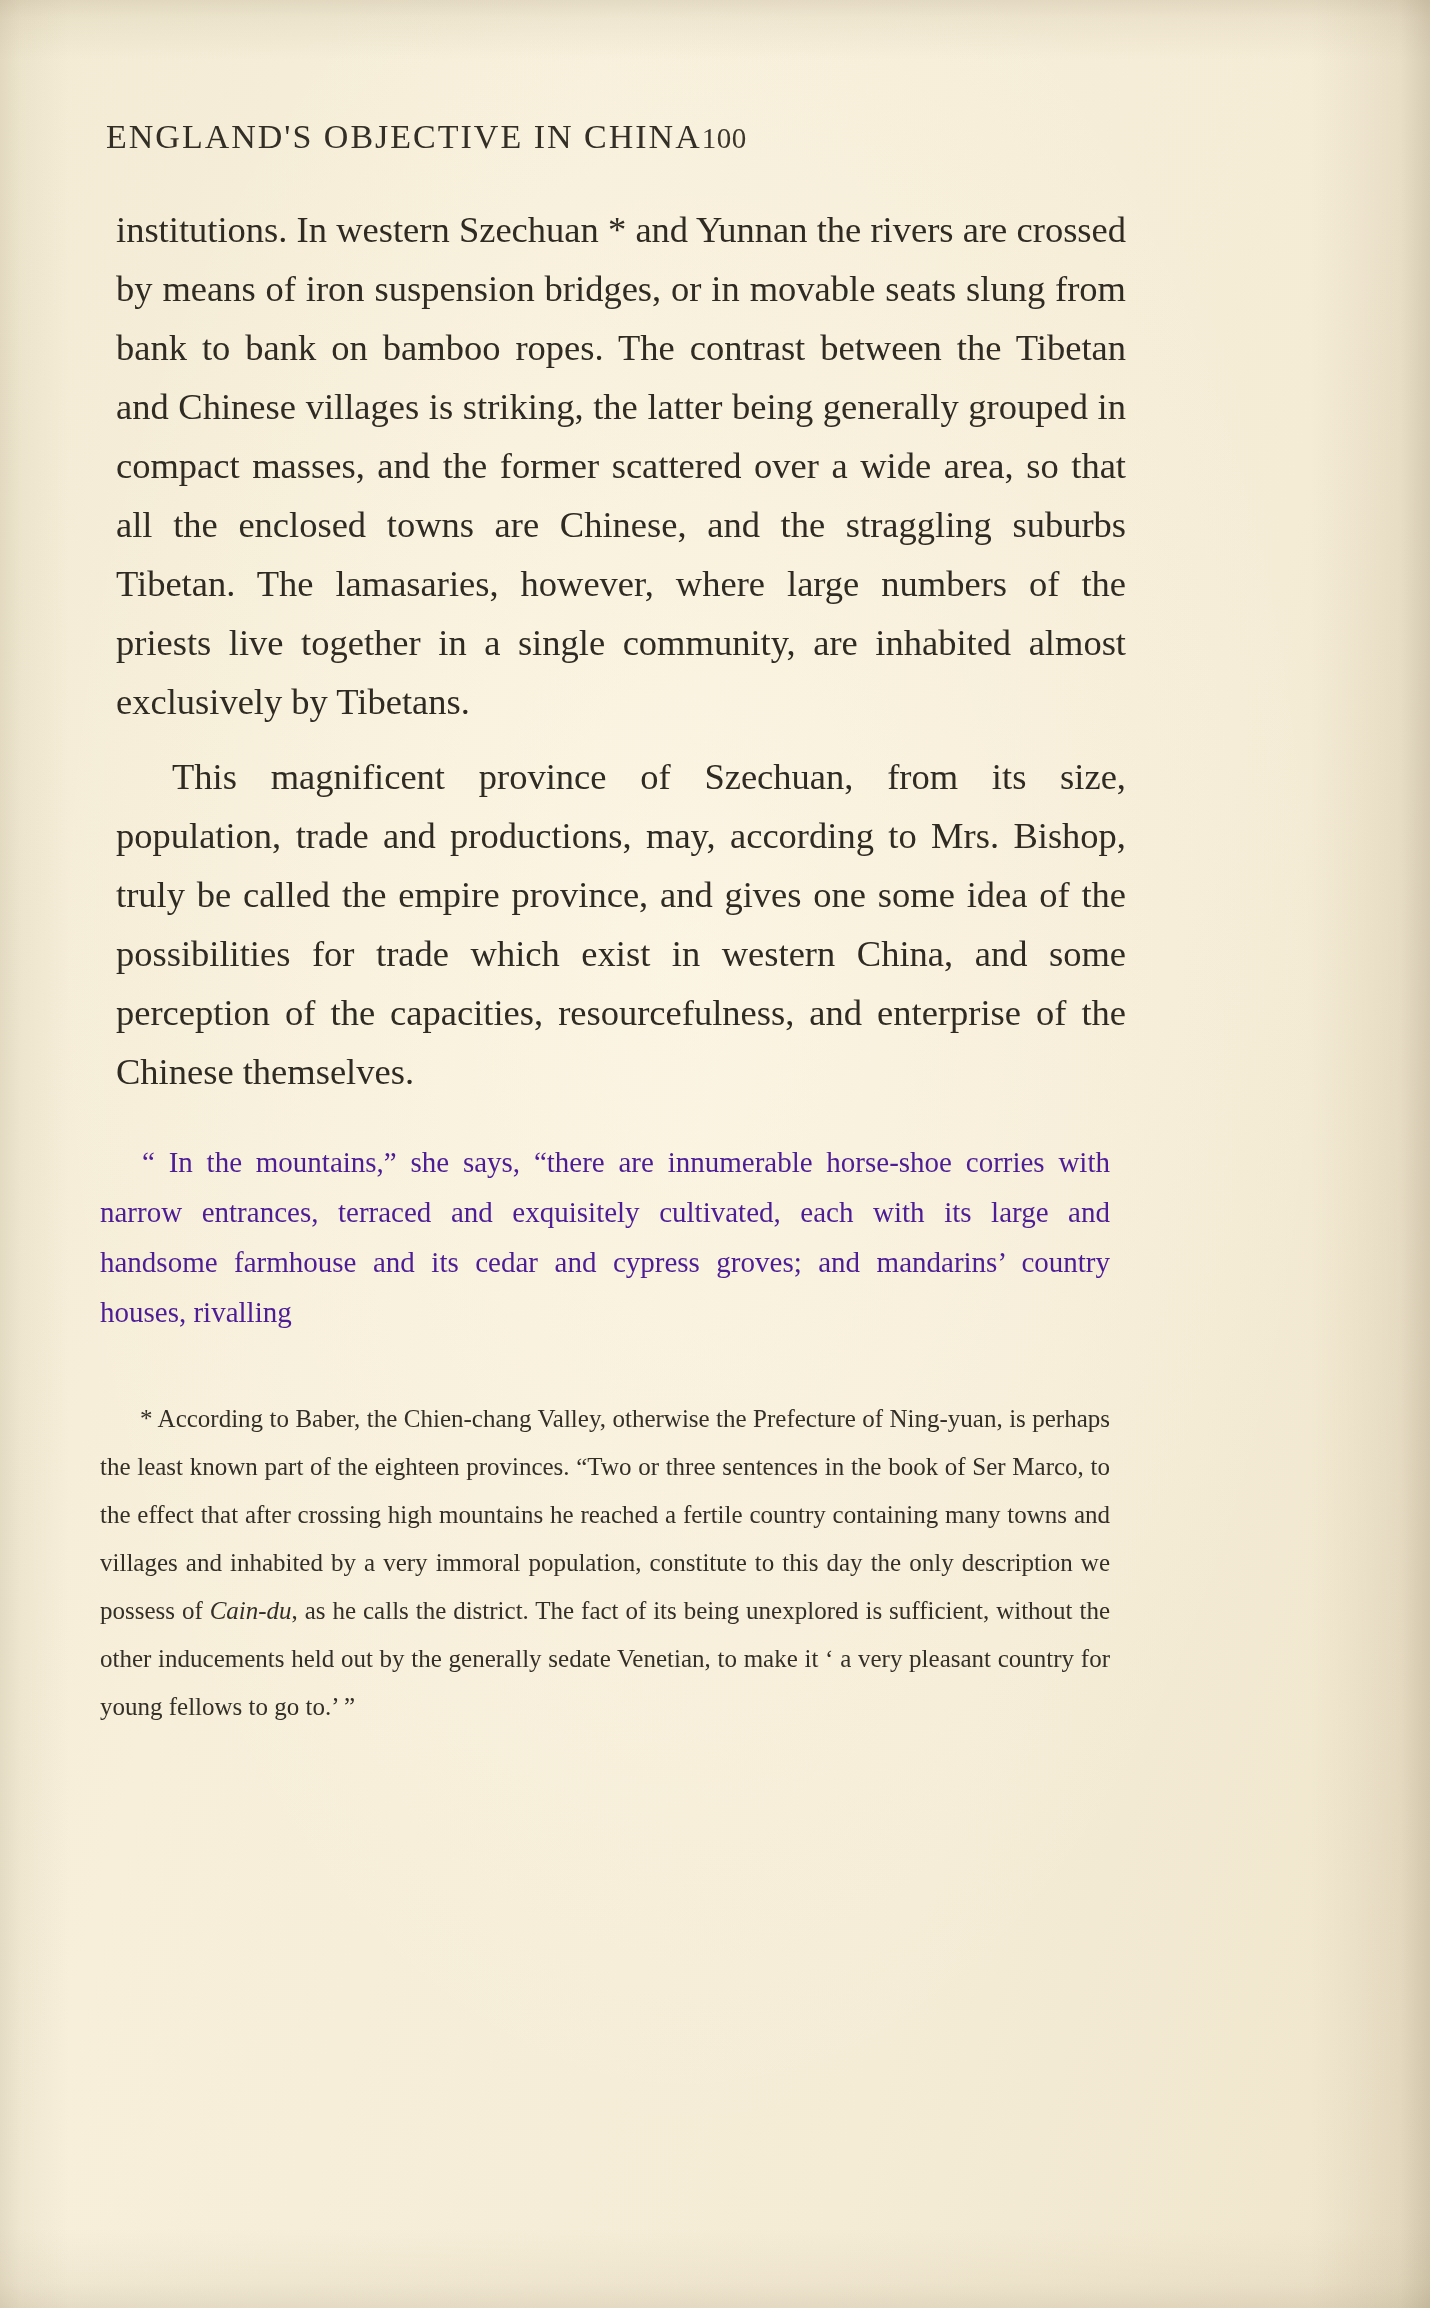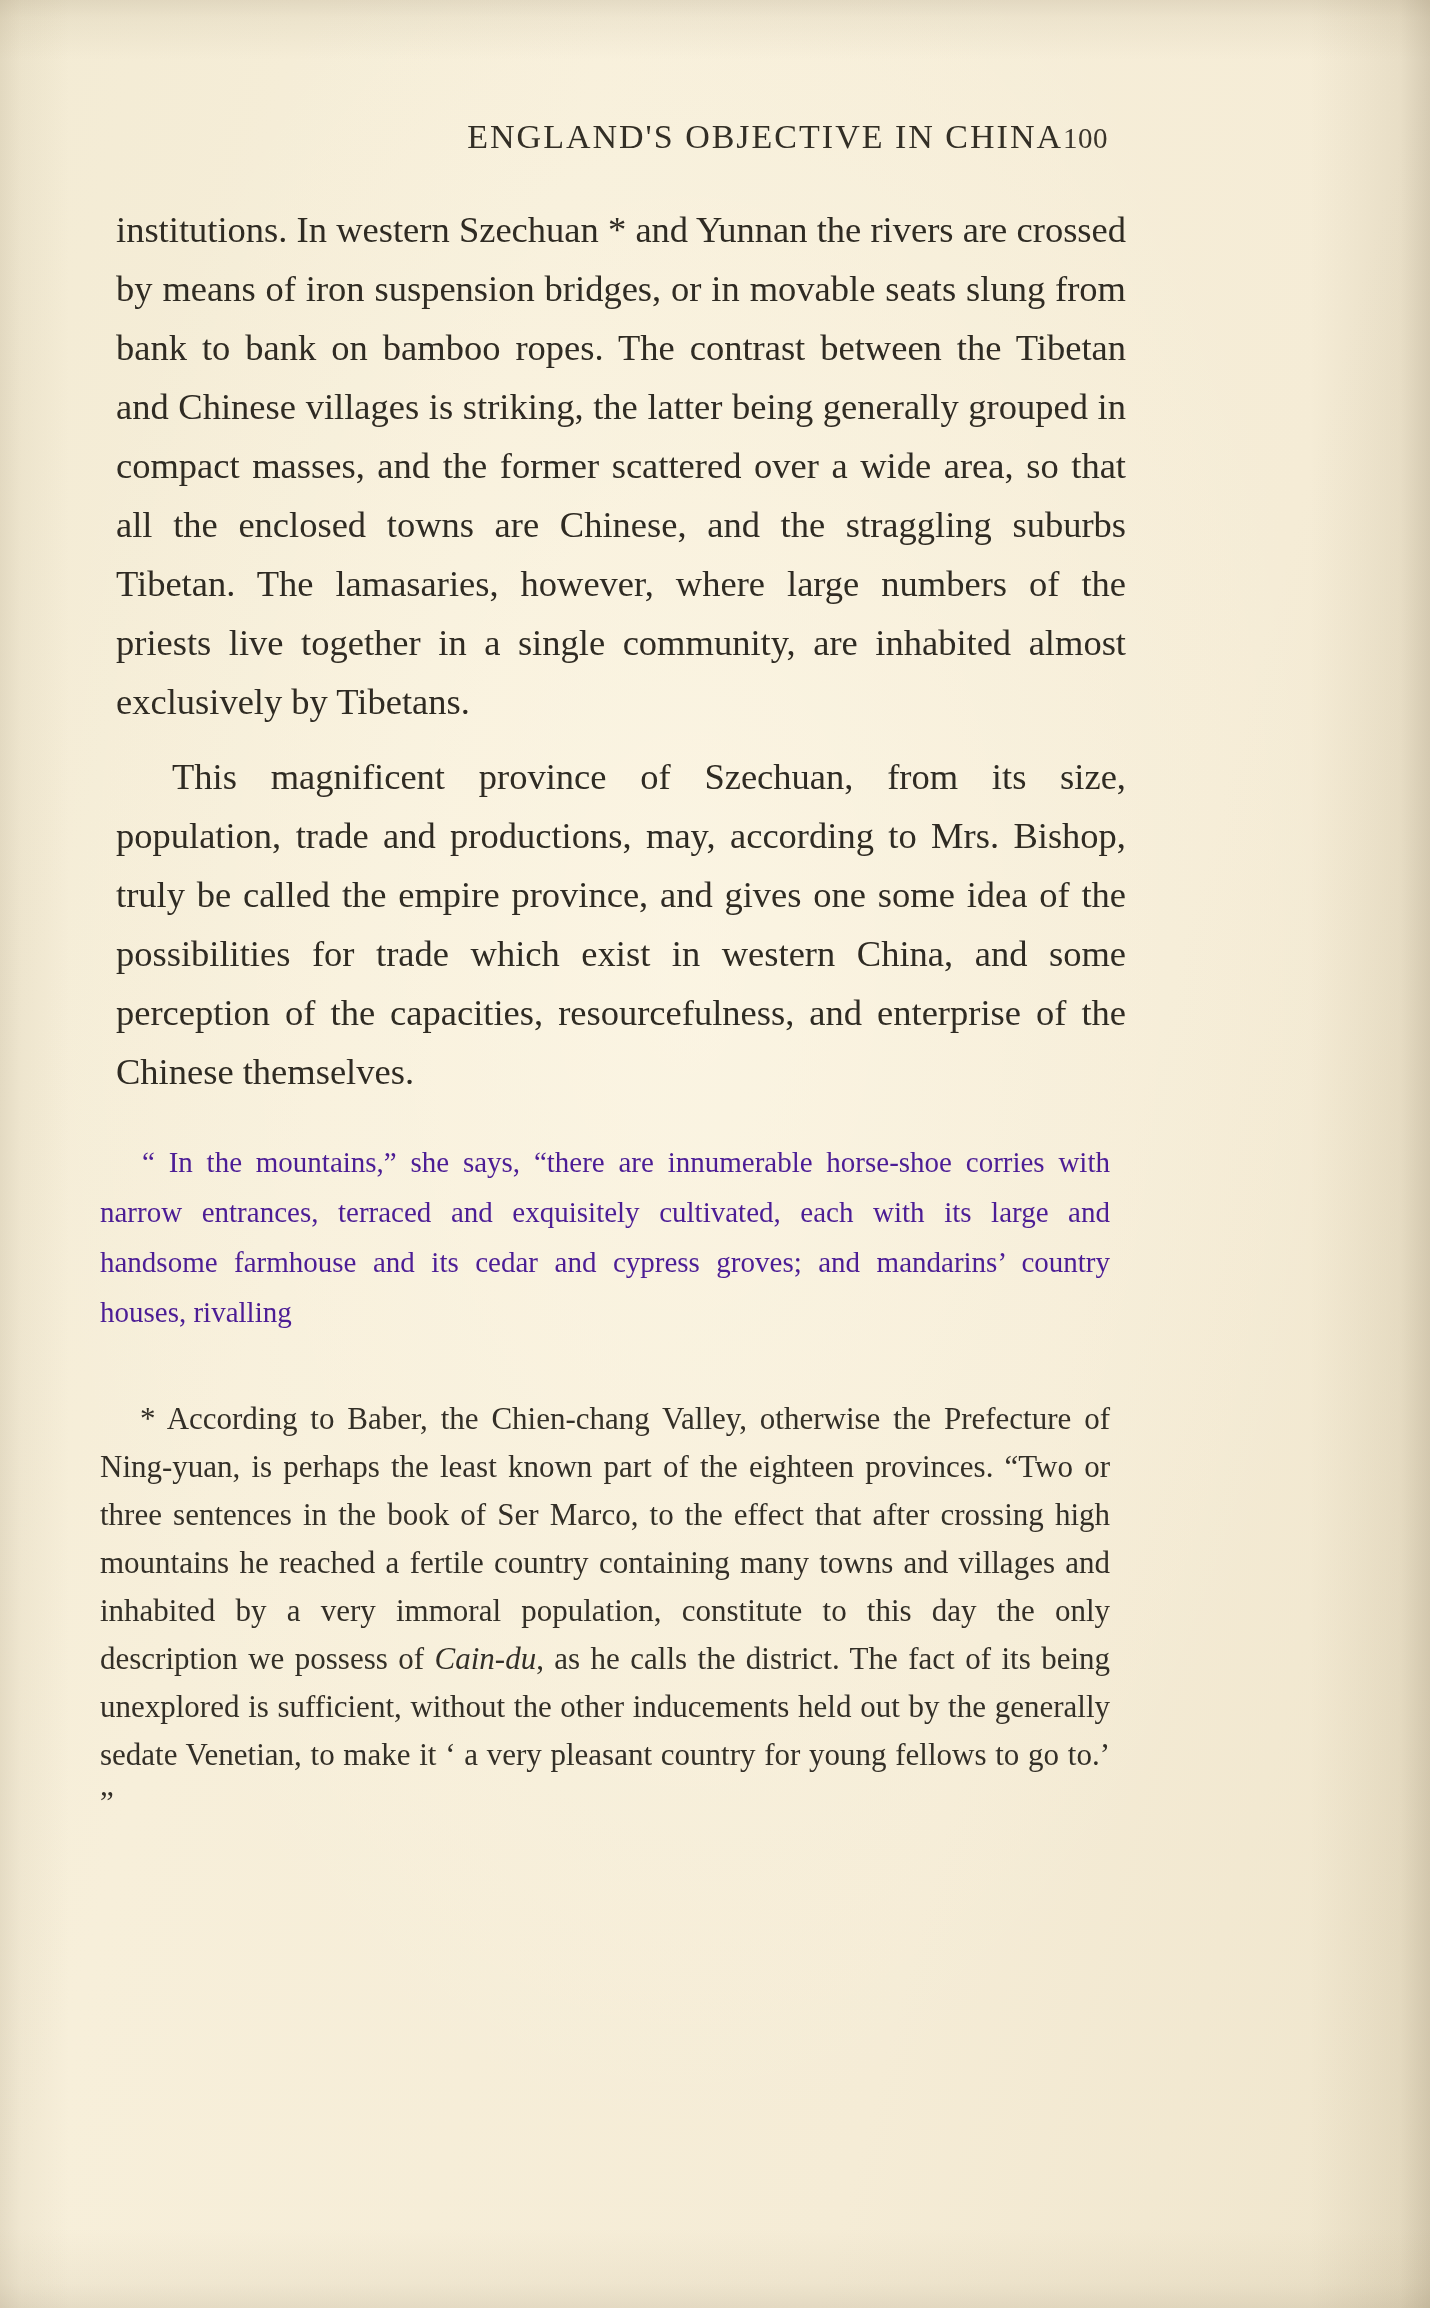--- a/index.html
+++ b/index.html
@@ -55,21 +55,21 @@
   .page {
     position: absolute;
     left: 100px;
     top: 118px;
     width: 1130px;
   }
 
   .running-head {
     display: flex;
     align-items: baseline;
-    justify-content: flex-end;
+    justify-content: flex-start;
     width: 1002px;
     margin-left: 6px;
     margin-bottom: 44px;
   }
   .running-head .title {
     font-size: 34px;
     letter-spacing: 2.0px;
     font-variant: small-caps;
     text-transform: uppercase;
     color: #332f26;
@@ -103,21 +103,21 @@
     width: 1010px;
     color: #4c1d95;
     text-indent: 42px;
   }
 
   .footnote-block {
     margin-top: 58px;
     width: 1010px;
   }
   p.footnote {
-    font-size: 31px;
+    font-size: 25px;
     line-height: 48px;
     text-align: justify;
     margin: 0;
     color: #332f27;
     text-indent: 40px;
   }
   .it { font-style: italic; }
 </style>
 </head>
 <body>

